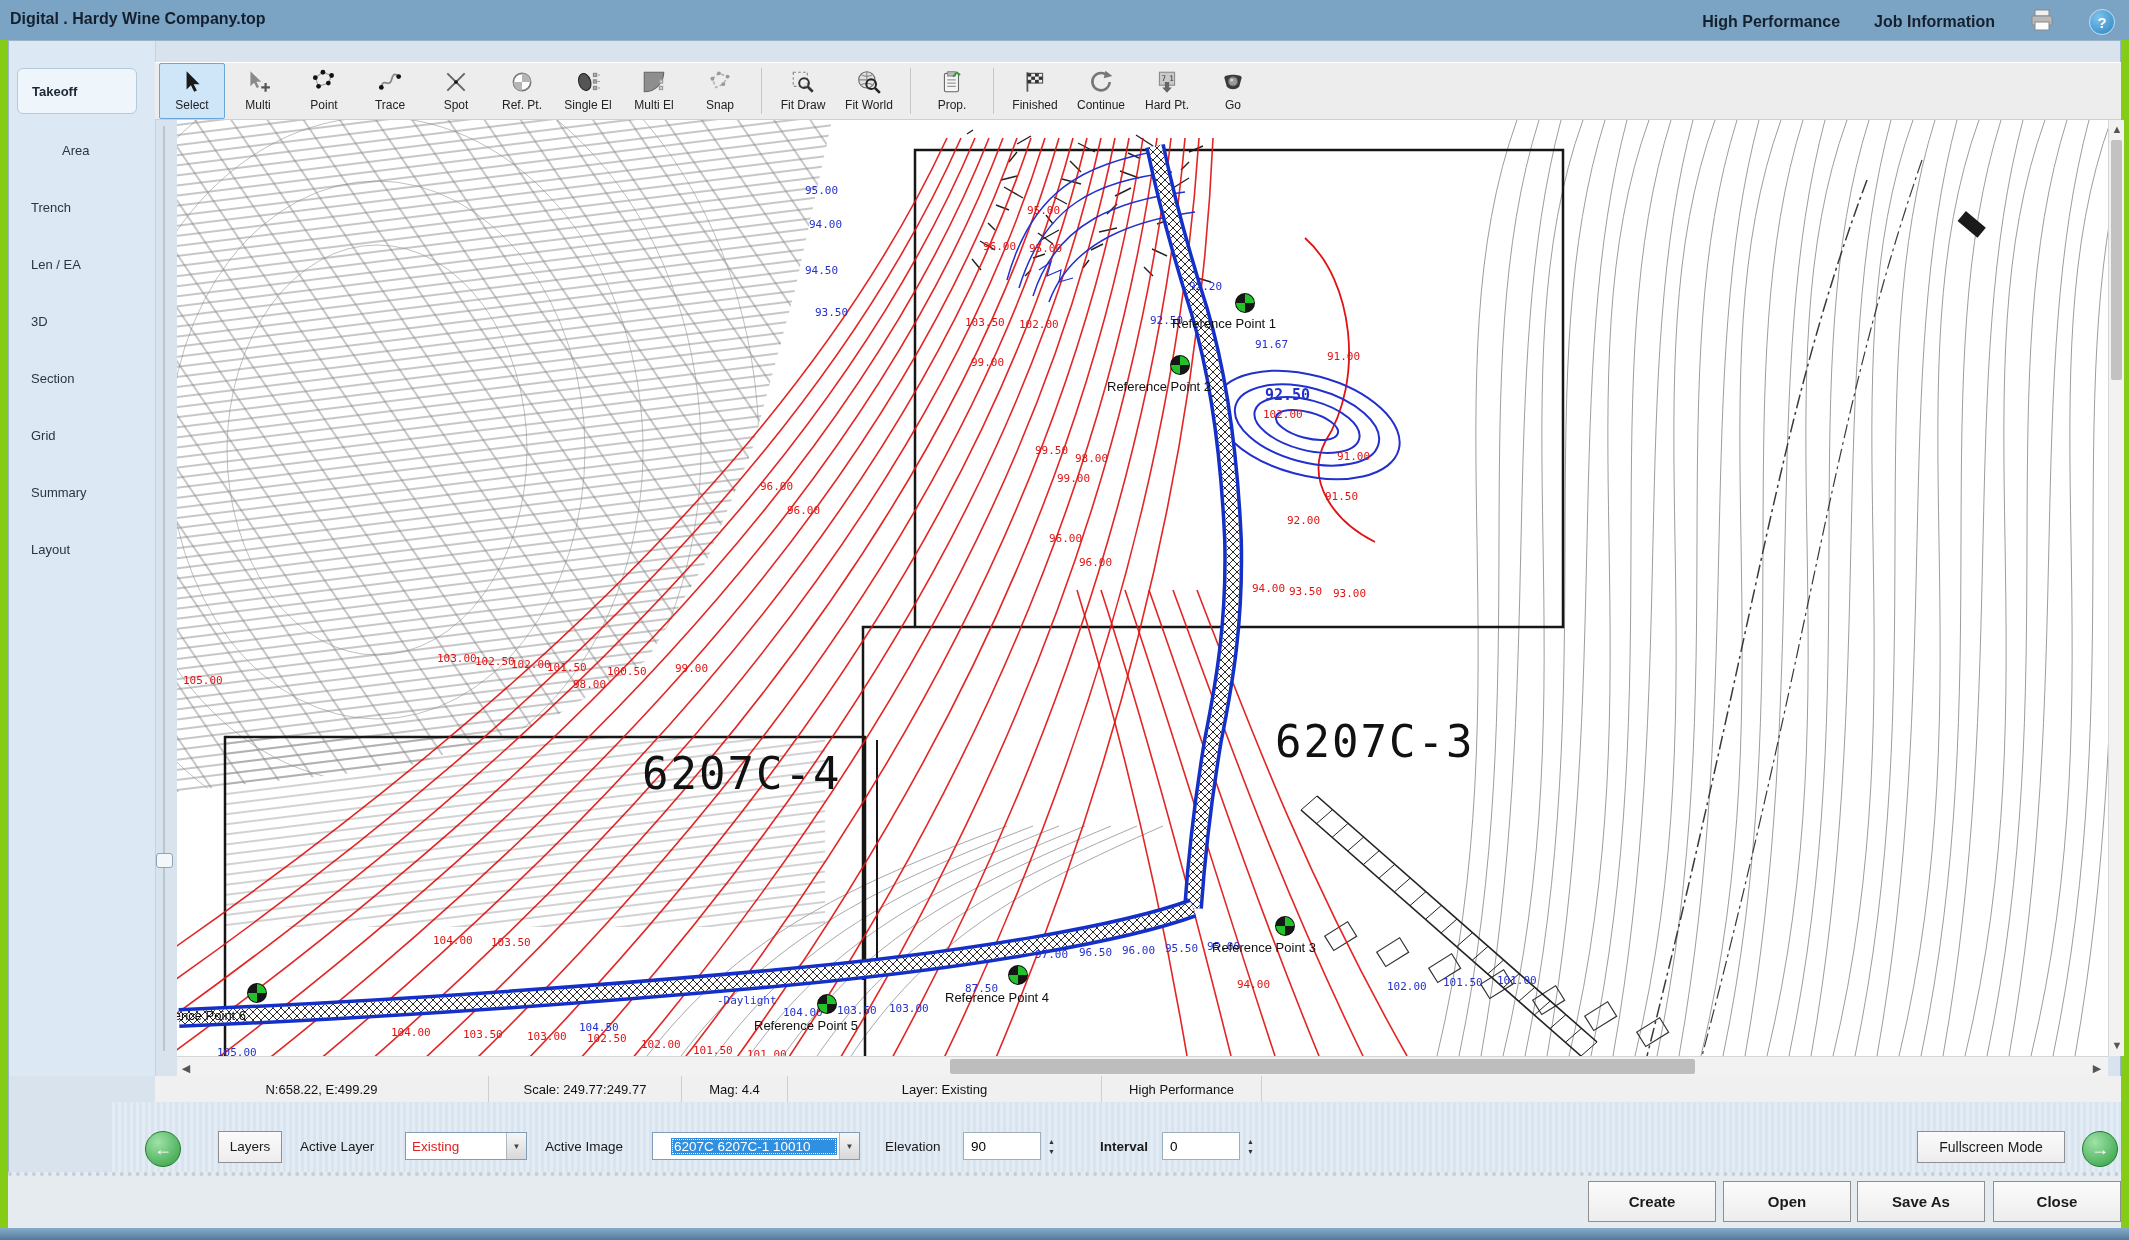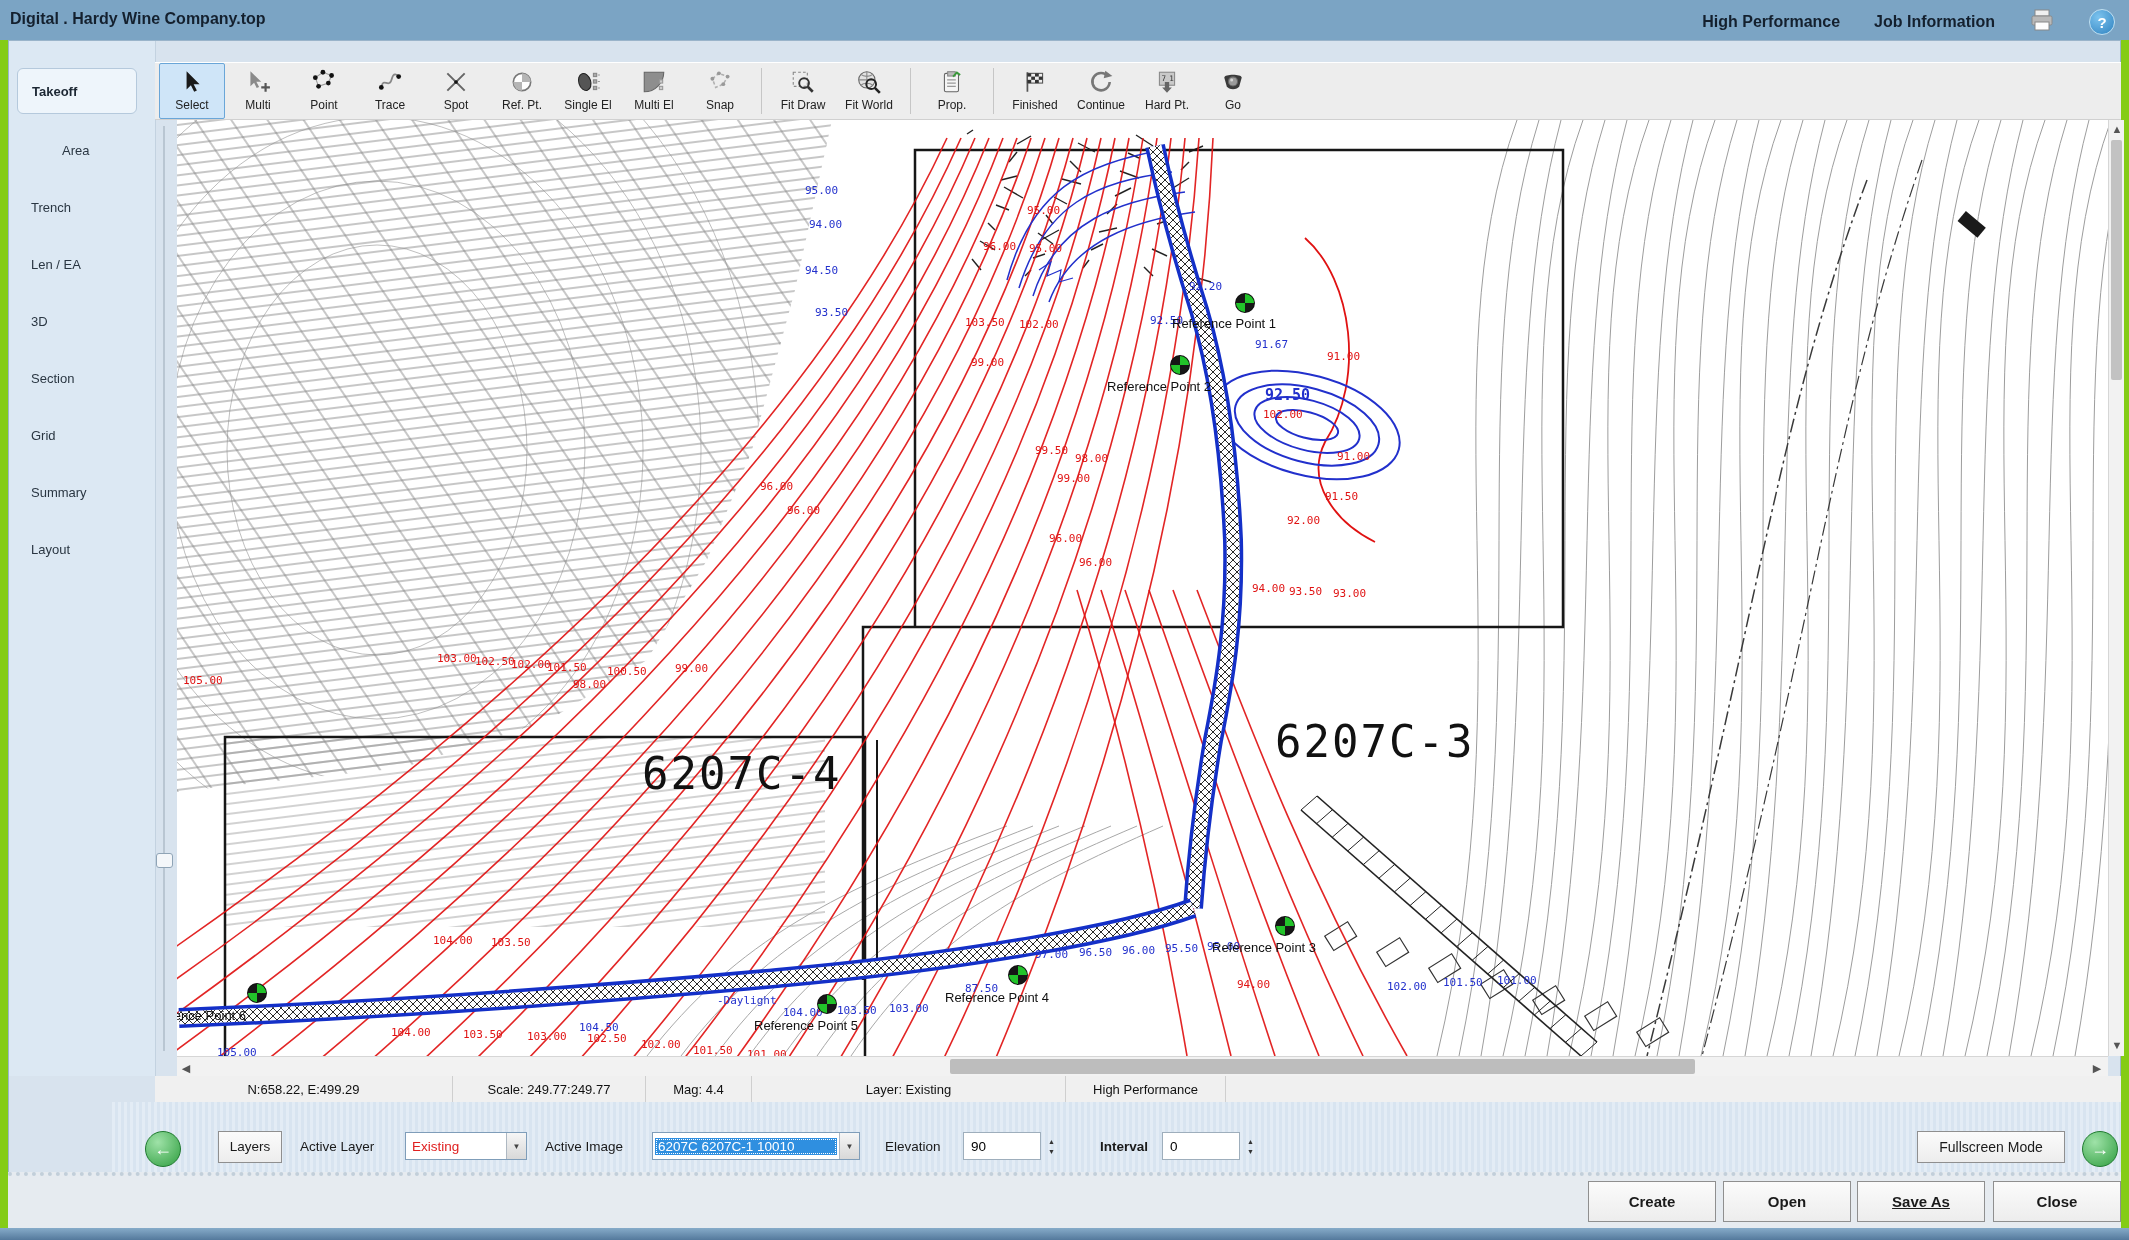--- a/index.html
+++ b/index.html
@@ -584,37 +584,37 @@
     <div class="thumb" style="top:20px;"></div>
     <div class="scroll-arrow" style="left:1px;top:918px;">▼</div>
   </div>
   <div class="hscroll">
     <div class="scroll-arrow" style="left:2px;top:4px;">◀</div>
     <div class="thumb"></div>
     <div class="scroll-arrow" style="left:1913px;top:4px;">▶</div>
   </div>
 
   <div class="statusbar">
-      <div class="status-cell" style="width: 298px;">N:658.22, E:499.29</div>
+      <div class="status-cell" style="width: 334px;">N:658.22, E:499.29</div>
       <div class="status-cell" style="width: 193px;">Scale: 249.77:249.77</div>
       <div class="status-cell" style="width: 106px;">Mag: 4.4</div>
       <div class="status-cell" style="width: 314px;">Layer: Existing</div>
       <div class="status-cell" style="width: 160px;">High Performance</div>
     </div>
 
   <div class="controls"></div>
   <div class="green-btn" style="left:145px;top:1131px;">←</div>
   <div class="btn layers-btn">Layers</div>
   <span class="ctl-label" style="left:300px;top:1139px;">Active Layer</span>
   <div class="dropdown" style="left:405px;width:122px;">
     <span class="val" style="color:#e02020;">Existing</span>
     <span class="arrow">▼</span>
   </div>
   <span class="ctl-label" style="left:545px;top:1139px;">Active Image</span>
-  <div class="dropdown" style="left:652px;width:208px;">
+  <div class="dropdown" style="left:652px;width:208px;padding-left:16px;">
     <span class="val" style="background:#2f8fe0;color:#fff;outline:1px dotted #fff;outline-offset:-2px;margin:2px 2px 2px 2px;padding:1px 3px;">6207C 6207C-1 10010</span>
     <span class="arrow">▼</span>
   </div>
   <span class="ctl-label" style="left:885px;top:1139px;">Elevation</span>
   <div class="num-input" style="left:963px;width:78px;">
     <span>90</span>
   </div>
   <div class="spinner" style="left:1044px;">
       <span>▲</span>
       <span>▼</span>
@@ -628,16 +628,16 @@
       <span>▼</span>
     </div>
   <div class="btn fullscreen-btn">Fullscreen Mode</div>
   <div class="green-btn" style="left:2082px;top:1131px;">→</div>
 
   <div class="footer"></div>
   <div class="bottom-edge"></div>
 
 <div class="btn footer-btn" style="left: 1588px;">Create</div>
     <div class="btn footer-btn" style="left: 1723px;">Open</div>
-    <div class="btn footer-btn" style="left: 1857px; text-decoration: underline;">Save As</div>
+    <div class="btn footer-btn" style="left: 1857px;">Save As</div>
     <div class="btn footer-btn" style="left: 1993px;">Close</div>
 
 </div>
 
 </body></html>

